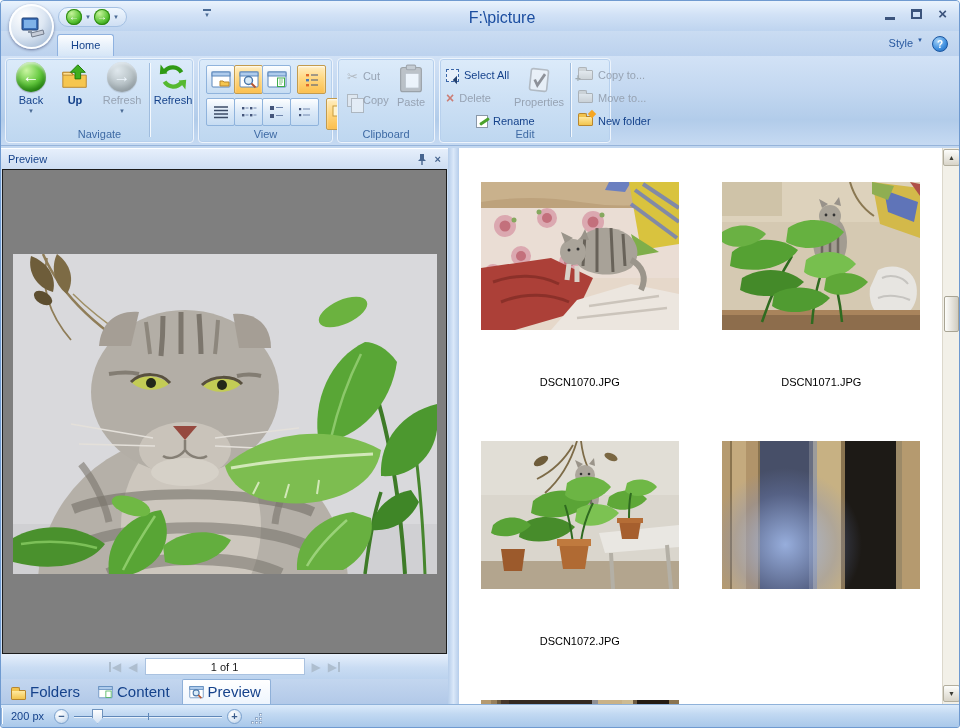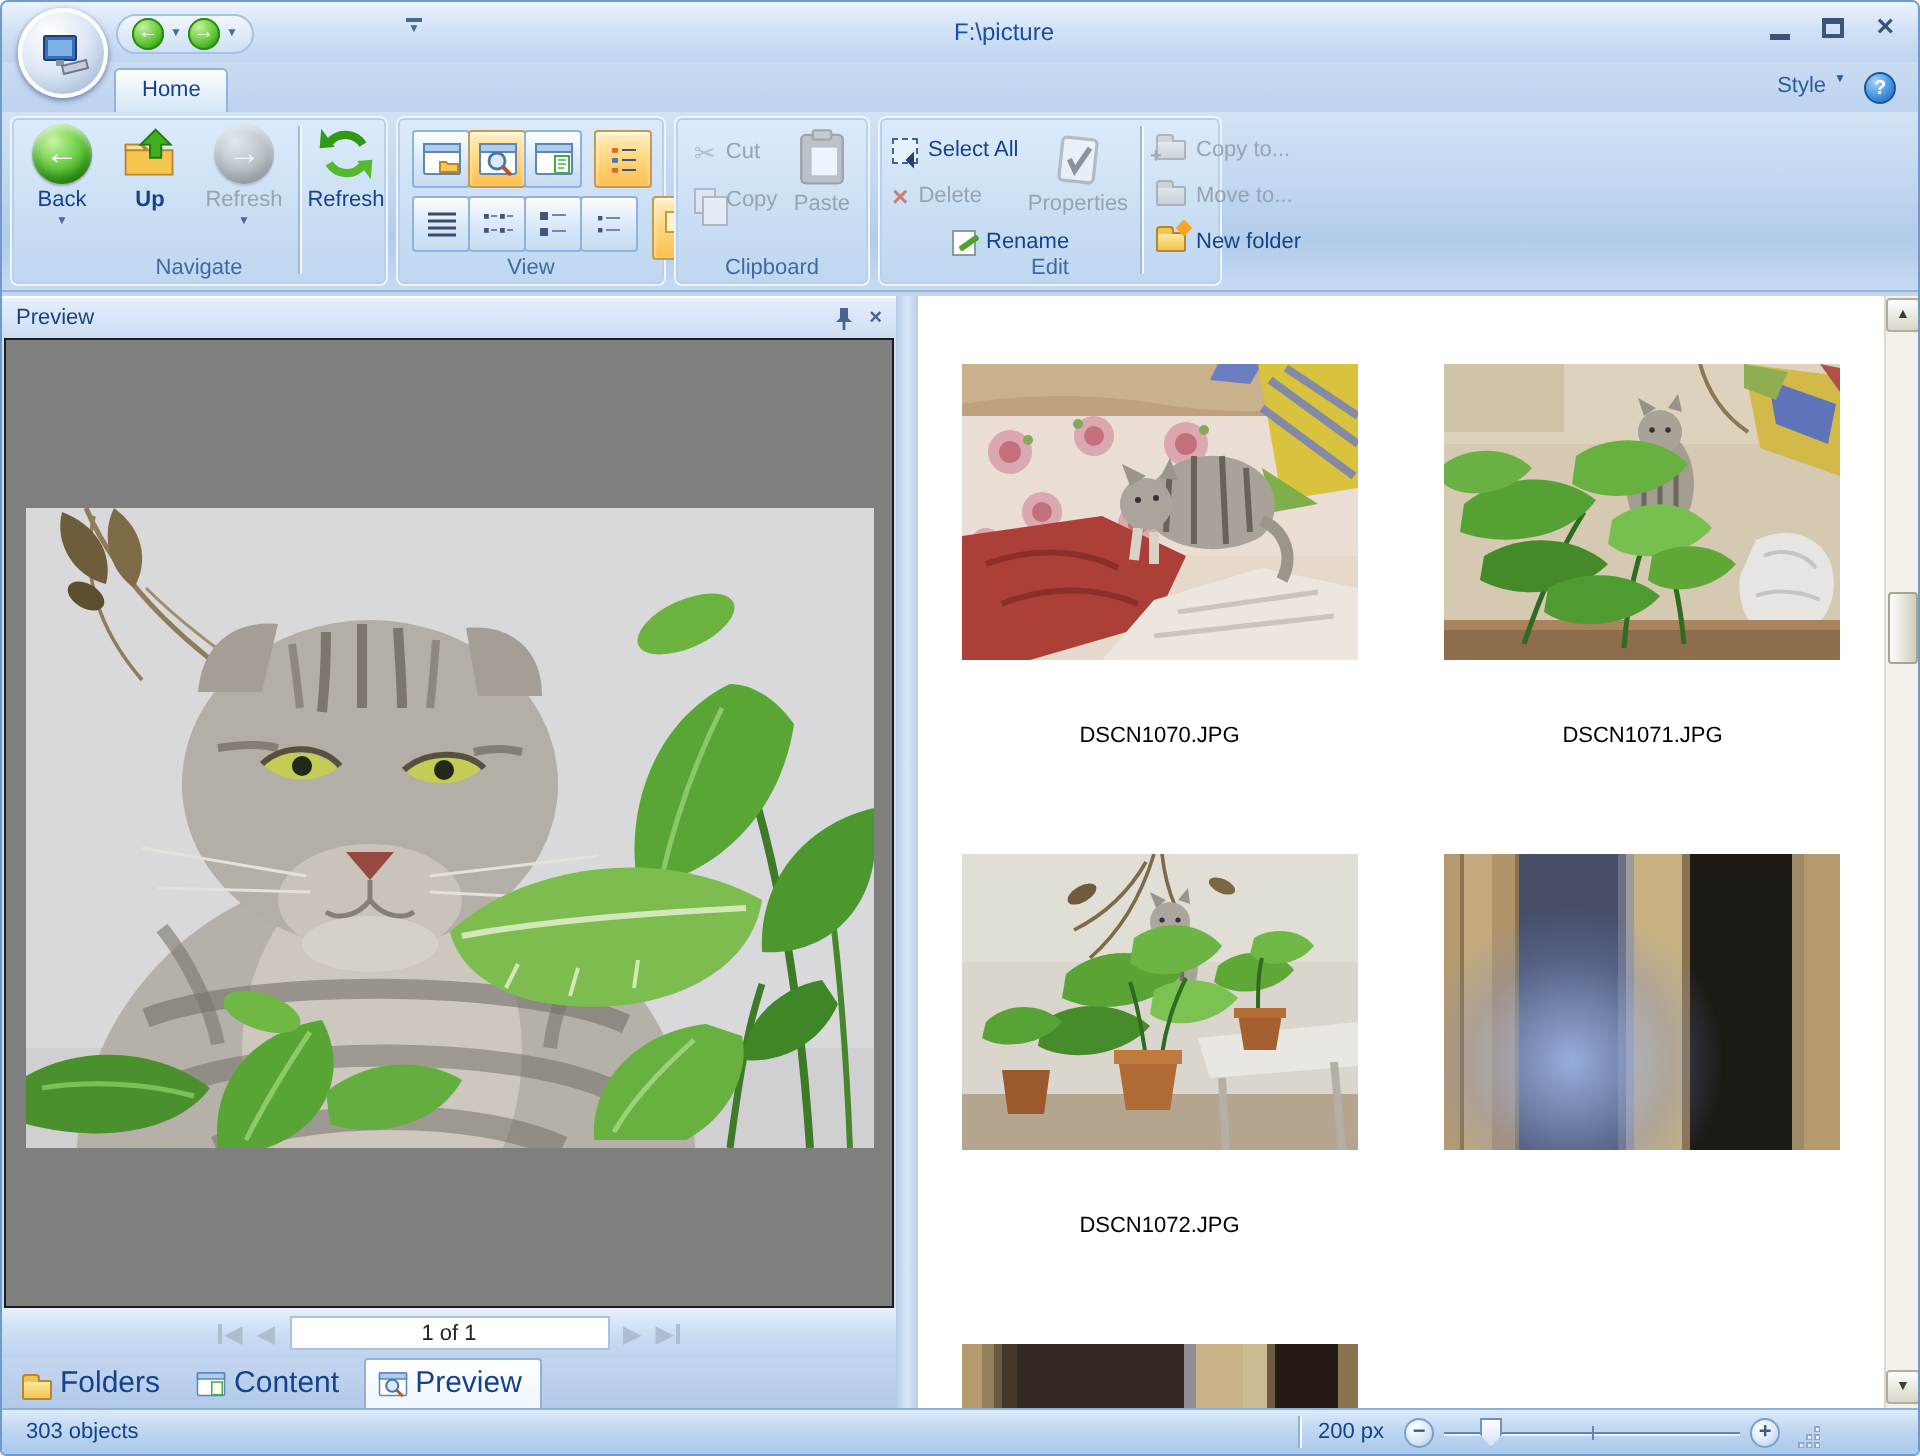--- a/index.html
+++ b/index.html
@@ -16,21 +16,21 @@
     background:linear-gradient(#f0f7fe,#cfdff3);border:1px solid #a5c1e3;padding:0 7px;gap:3px;}
   .qat-circle{width:16px;height:16px;border-radius:50%;color:#fff;font-size:10px;font-weight:bold;
     line-height:15px;text-align:center;
     background:radial-gradient(circle at 35% 28%,#c6f39b,#5cc437 55%,#2d9610 80%);
     box-shadow:inset 0 0 0 1px #2f8a12;}
   .qat-caret{font-size:6px;color:#4a6a94;}
   .qat-more{position:absolute;left:200px;top:8px;width:12px;height:16px;display:flex;flex-direction:column;
     align-items:center;gap:2px;}
   .qat-more .bar{width:8px;height:2px;background:#4a6a94;}
   .qat-more .tri{font-size:6px;color:#4a6a94;line-height:4px;}
-  .title-text{position:absolute;top:8px;left:0;right:0;text-align:center;font-size:12px;color:#1c4ea0;margin-left:44px;}
+  .title-text{position:absolute;top:8px;left:0;right:0;text-align:center;font-size:16px;color:#1c4ea0;margin-left:44px;}
   .win-controls{position:absolute;right:12px;top:7px;display:flex;gap:16px;align-items:center;color:#3c547c;}
   .wc-min{width:10px;height:3px;background:#3c547c;margin-top:8px;}
   .wc-max{width:11px;height:10px;border:2px solid #3c547c;border-top-width:3px;}
   .wc-close{font-size:15px;font-weight:bold;line-height:12px;}
   
   .tabrow{position:absolute;top:30px;left:0;right:0;height:25px;
     background:linear-gradient(#cadcf2,#bcd2ee);}
   .home-tab{position:absolute;left:56px;top:3px;height:22px;padding:0 13px;
     background:linear-gradient(#fdfeff,#eaf2fb 45%,#d6e6f7);border:1px solid #8fb2e0;border-bottom:none;
     border-radius:3px 3px 0 0;color:#15428b;font-size:11px;line-height:21px;}
@@ -97,21 +97,21 @@
     padding:0 0 0 4px;gap:3px;background:linear-gradient(#c3d6ef,#b2c9e8);}
   .ptab{display:flex;align-items:flex-end;gap:4px;font-size:15px;color:#15428b;padding:3px 9px 4px 6px;}
   .ptab.active{background:linear-gradient(#ffffff,#eef5fd);border:1px solid #8fb0d8;border-bottom:none;
     border-radius:2px 2px 0 0;}
   .splitter{position:absolute;left:447px;top:0;width:11px;height:100%;
     background:linear-gradient(90deg,#b6cdea,#dae8f9 50%,#b6cdea);}
   .content{position:absolute;left:458px;top:0;right:17px;height:100%;background:#fff;overflow:hidden;}
   .content-grid{display:grid;grid-template-columns:1fr 1fr;padding-top:34px;}
   .cell{display:flex;flex-direction:column;align-items:center;margin-bottom:51px;}
   .timg{width:198px;height:148px;display:block;}
-  .tname{margin-top:31px;font-size:11px;color:#000;line-height:13px;padding:1px 4px;}
+  .tname{margin-top:45px;font-size:11px;color:#000;line-height:13px;padding:1px 4px;}
   .tname.sel{outline:1px dotted #555;}
   .p5{background:radial-gradient(circle at 32% 70%,rgba(165,190,240,.85),rgba(120,140,200,.3) 30%,transparent 45%),
     linear-gradient(90deg,#b59a6f 0 4%,#8a744f 4% 5%,#c4aa7e 5% 12%,#b1946a 12% 18%,#8a744f 18% 19%,
     #474f68 19% 44%,#6a7082 44% 46%,#9c9c9c 46% 48%,#c7b183 48% 60%,#8a7450 60% 62%,
     #1d1a16 62% 88%,#9c8a68 88% 91%,#b59a6f 91% 100%);}
   .p6{background:linear-gradient(90deg,#b59a6f 0 5%,#97805c 5% 8%,#6b5a40 8% 10%,#46372b 10% 14%,
     #342a22 14% 56%,#8f8f93 56% 59%,#c9b287 59% 71%,#cdbb92 71% 77%,#6e5c42 77% 79%,
     #241c14 79% 95%,#8a7450 95% 100%);}
   
   .scrollbar{position:absolute;right:0;top:0;width:17px;height:100%;background:#f2f0e8;border-left:1px solid #dcd8cc;}
@@ -618,21 +618,20 @@
     </div>
 
     <div class="scrollbar">
       <div class="sb-btn" style="top:1px;">▲</div>
       <div class="sb-thumb"></div>
       <div class="sb-btn" style="bottom:2px;">▼</div>
     </div>
   </div>
 
   <div class="statusbar">
-    <div class="sb-left">303 objects</div>
     <div class="sb-div"></div>
     <div class="sb-zoom">200 px</div>
     <div class="zbtn">−</div>
     <div class="ztrack">
       <div class="zthumb"></div>
     </div>
     <div class="zbtn">+</div>
     <svg class="grip" width="13" height="13" viewBox="0 0 13 13">
       <g fill="#8fa8c8">
           <rect x="9" y="1" width="3" height="3"></rect>

